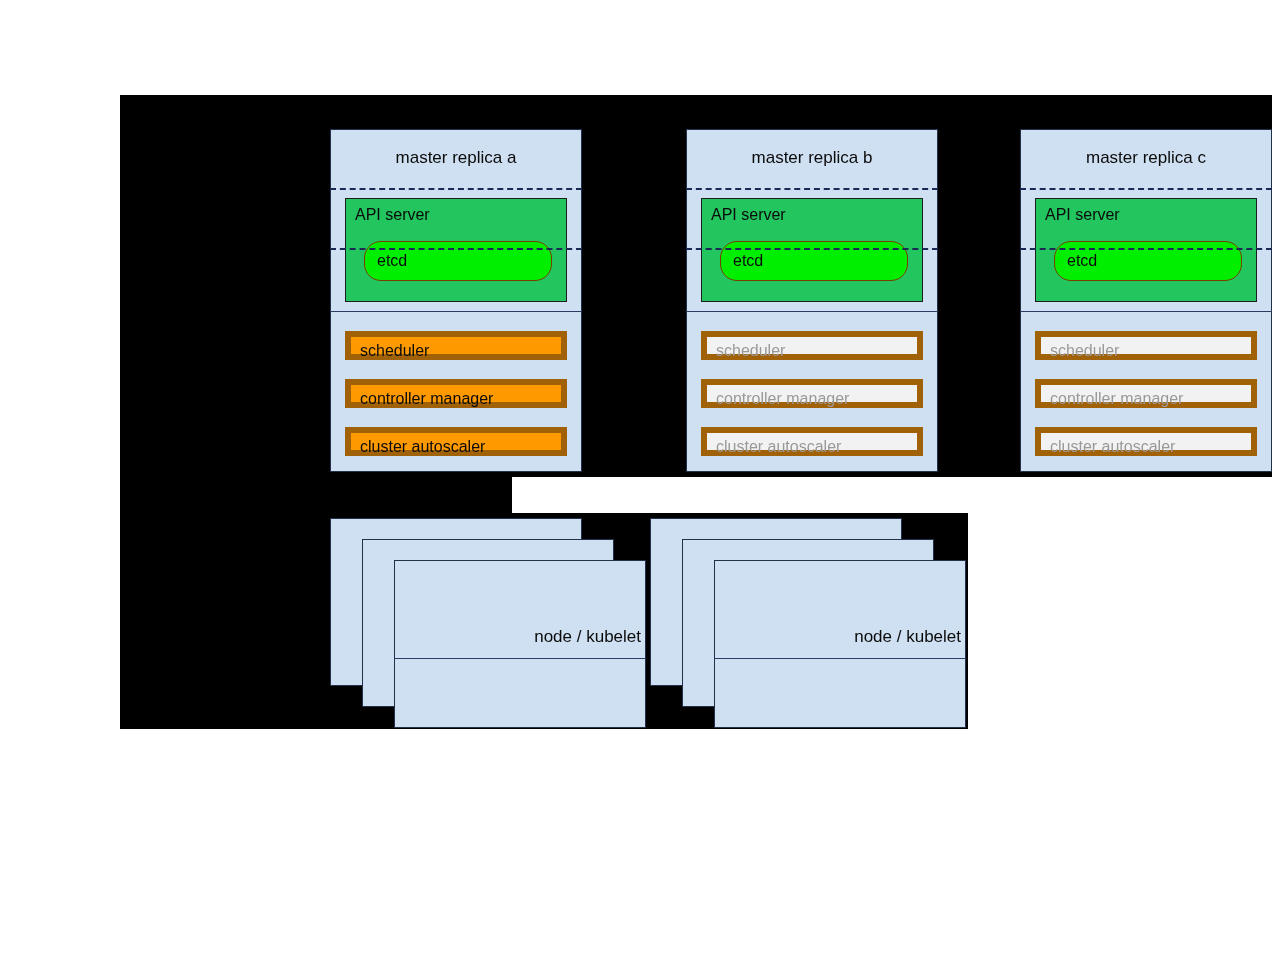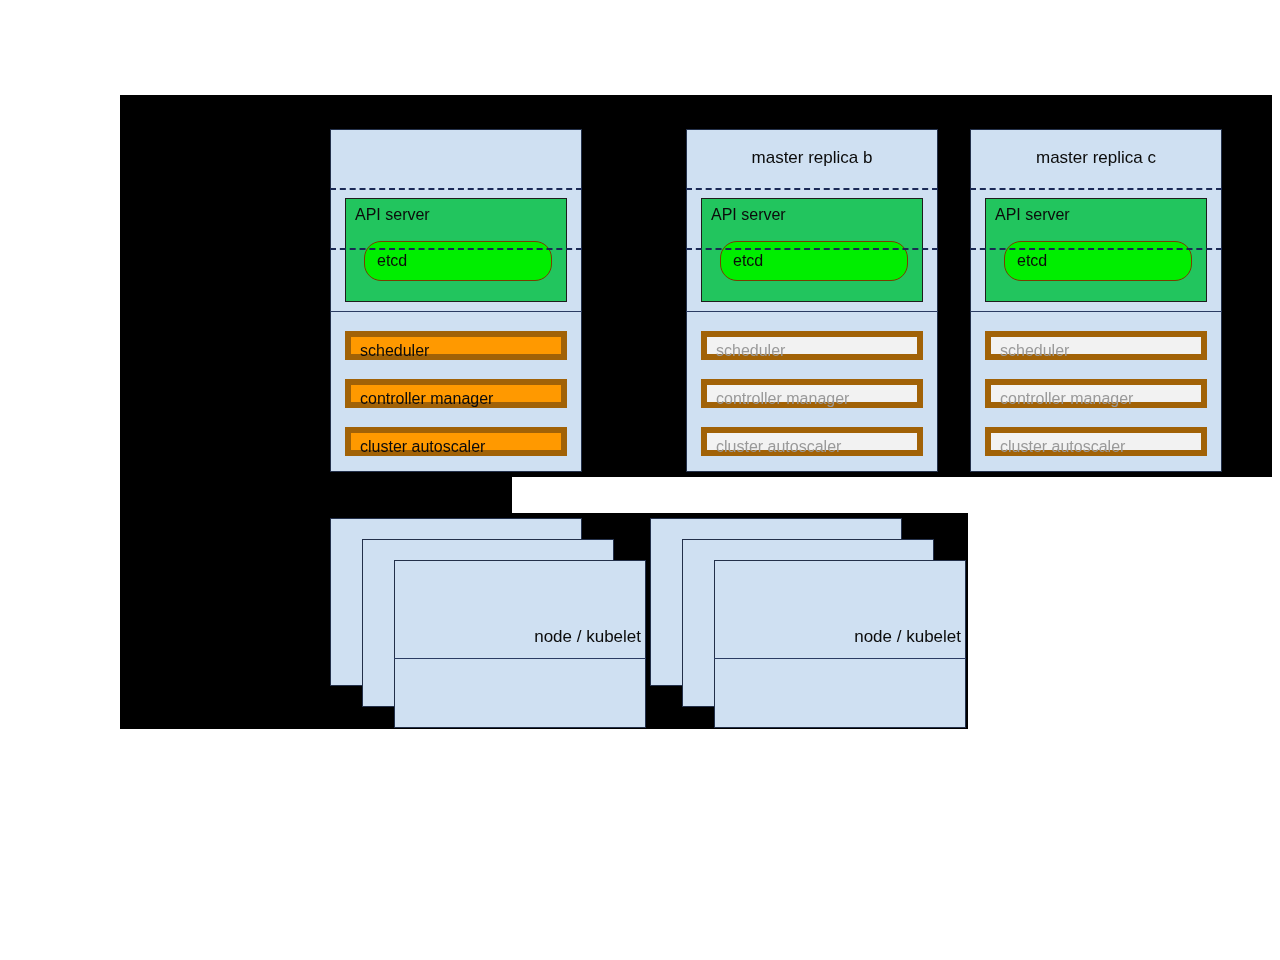--- a/index.html
+++ b/index.html
@@ -154,20 +154,21 @@
 </head>
 <body>
 
 <div id="canvas">
 
   <div class="backdrop" style="left:120px; top:95px; width:1152px; height:382px;"></div>
   <div class="backdrop" style="left:120px; top:477px; width:392px; height:36px;"></div>
   <div class="backdrop" style="left:120px; top:513px; width:848px; height:216px;"></div>
 
   <div class="replica" style="left:330px;">
+    <div class="replica-title">master replica a</div>
     <div class="dash-sep" style="top:58px;"></div>
 
     <div class="apiserver">
       <div class="apiserver-label">API server</div>
       <div class="etcd">etcd</div>
     </div>
 
     <div class="dash-sep" style="top:118px;"></div>
     <div class="solid-sep" style="top:181px;"></div>
 
@@ -186,21 +187,21 @@
     </div>
 
     <div class="dash-sep" style="top:118px;"></div>
     <div class="solid-sep" style="top:181px;"></div>
 
     <div class="comp inactive" style="top:201px;">scheduler</div>
     <div class="comp inactive" style="top:249px;">controller manager</div>
     <div class="comp inactive" style="top:297px;">cluster autoscaler</div>
   </div>
 
-  <div class="replica" style="left:970px;">
+  <div class="replica" style="left:1020px;">
     <div class="replica-title">master replica c</div>
     <div class="dash-sep" style="top:58px;"></div>
 
     <div class="apiserver">
       <div class="apiserver-label">API server</div>
       <div class="etcd">etcd</div>
     </div>
 
     <div class="dash-sep" style="top:118px;"></div>
     <div class="solid-sep" style="top:181px;"></div>

